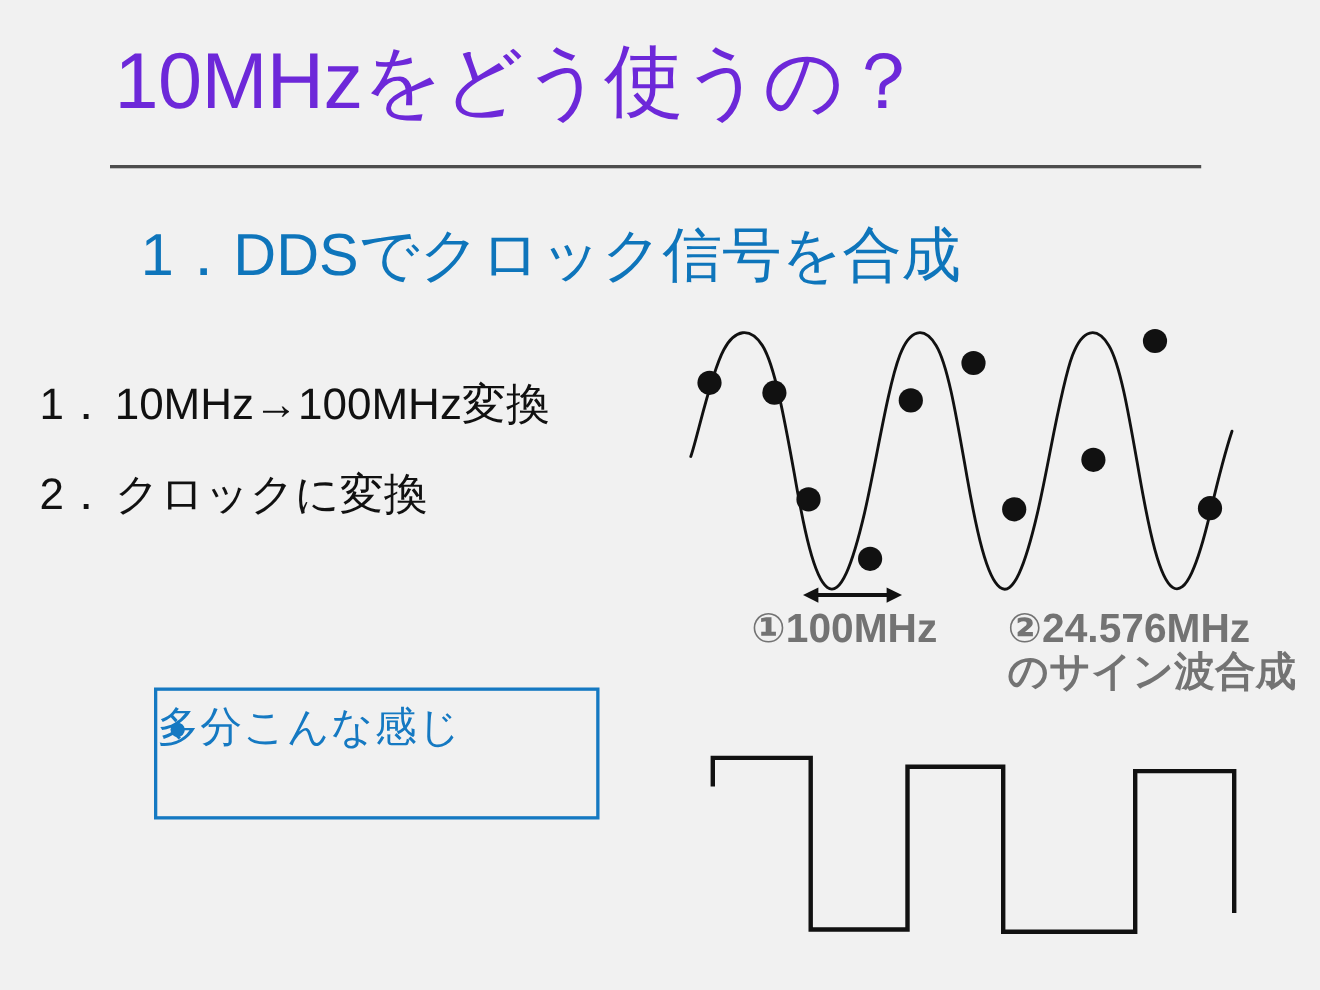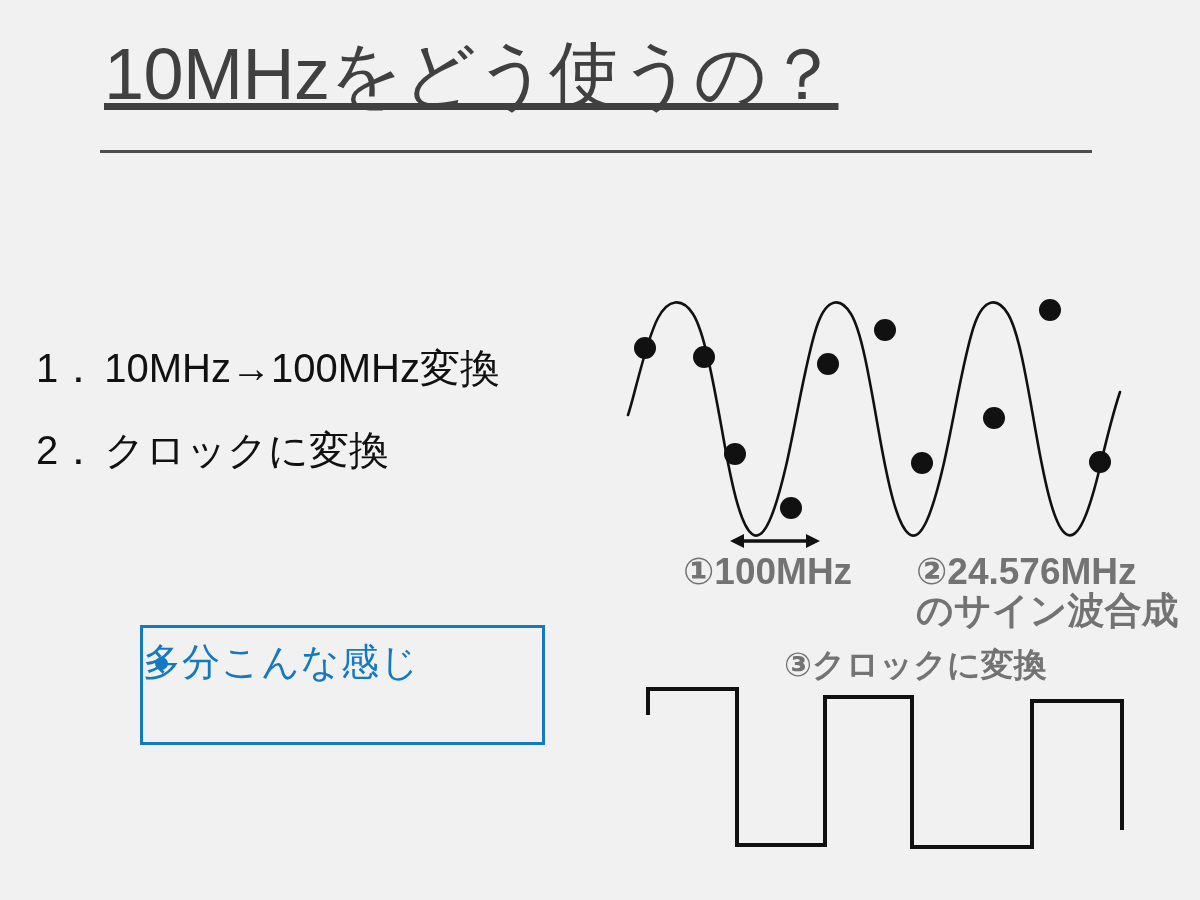--- a/index.html
+++ b/index.html
@@ -17,24 +17,23 @@
     font-family: "Liberation Sans", "DejaVu Sans", sans-serif;
   }
 
   
   #title {
     position: absolute;
     left: 104px;
     top: 38px;
     font-size: 72px;
     line-height: 1.0;
-    color: #404040;
+    color: #6d28d9;
     white-space: nowrap;
     letter-spacing: -0.5px;
-    text-decoration: underline;
   }
   #title-rule {
     position: absolute;
     left: 100px;
     top: 150px;
     width: 992px;
     height: 3px;
     background: #4d4d4d;
   }
 
@@ -137,20 +136,21 @@
   #label-2 .l2-line2 { display: block; }
 </style>
 </head>
 <body>
 
 <div id="slide">
 
   <div id="title">10MHzをどう使うの？</div>
   <div id="title-rule"></div>
 
+  <div id="subtitle">1．DDSでクロック信号を合成</div>
 
   <div id="steps">
     <div class="step">
       <span class="num">1．</span><span class="txt">10MHz→100MHz変換</span>
     </div>
     <div class="step">
       <span class="num">2．</span><span class="txt">クロックに変換</span>
     </div>
   </div>
 
@@ -202,21 +202,20 @@
       <polygon points="0,16 14,9 14,23" fill="#111111"></polygon>
       <polygon points="90,16 76,9 76,23" fill="#111111"></polygon>
     </svg>
   </div>
 
   <div class="fig-label" id="label-1">①100MHz</div>
   <div class="fig-label" id="label-2">
     <span>②24.576MHz</span>
     <span class="l2-line2">のサイン波合成</span>
   </div>
-  <div class="fig-label" id="label-3">③クロックに変換</div>
 
   <div id="square-wave-figure">
     <svg width="530" height="185" viewBox="0 0 530 185">
       <path d="M 28 40
                L 28 14
                L 117 14
                L 117 170
                L 205 170
                L 205 22
                L 292 22

